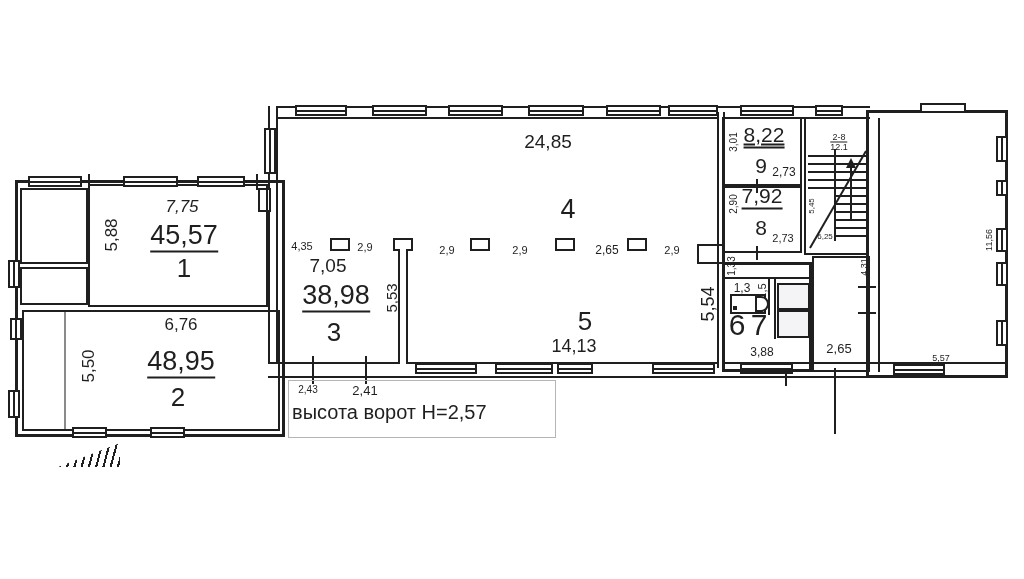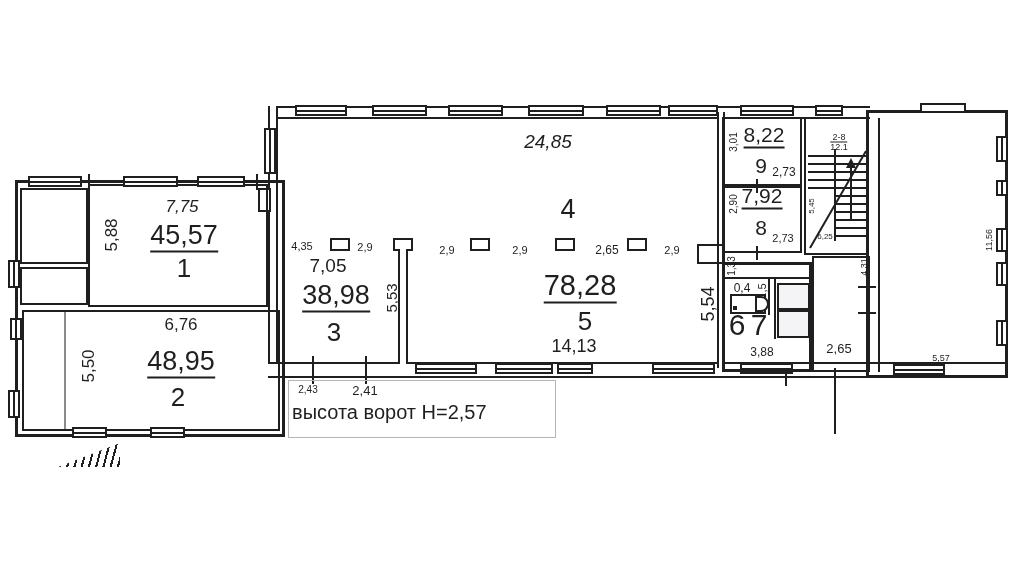--- a/index.html
+++ b/index.html
@@ -139,55 +139,54 @@
 
   <div class="lbl ctr" style="left:181px;top:324px;font-size:17px;">6,76</div>
   <div class="lbl rot" style="left:88px;top:366px;font-size:17px;">5,50</div>
   <div class="lbl ctr area" style="left:181px;top:363px;font-size:27px;">48,95</div>
   <div class="lbl ctr" style="left:178px;top:397px;font-size:26px;">2</div>
 
   <div class="lbl ctr" style="left:328px;top:265px;font-size:19px;">7,05</div>
   <div class="lbl ctr area" style="left:336px;top:297px;font-size:27px;">38,98</div>
   <div class="lbl ctr" style="left:334px;top:332px;font-size:26px;">3</div>
 
-  <div class="lbl ctr" style="left:548px;top:141px;font-size:19px;font-style:italic;">24,85</div>
+  <div class="lbl ctr" style="left:548px;top:141px;font-size:19px;">24,85</div>
   <div class="lbl ctr" style="left:568px;top:209px;font-size:27px;">4</div>
 
-  <div class="lbl ctr area" style="left:580px;top:287px;font-size:29px;">78,28</div>
   <div class="lbl ctr" style="left:585px;top:321px;font-size:26px;">5</div>
   <div class="lbl ctr" style="left:574px;top:346px;font-size:18px;">14,13</div>
   <div class="lbl rot" style="left:708px;top:304px;font-size:18px;">5,54</div>
 
   <div class="lbl ctr" style="left:302px;top:246px;font-size:11px;">4,35</div>
   <div class="lbl ctr" style="left:365px;top:247px;font-size:11px;">2,9</div>
   <div class="lbl ctr" style="left:447px;top:250px;font-size:11px;">2,9</div>
   <div class="lbl ctr" style="left:520px;top:250px;font-size:11px;">2,9</div>
   <div class="lbl ctr" style="left:607px;top:250px;font-size:12px;">2,65</div>
   <div class="lbl ctr" style="left:672px;top:250px;font-size:11px;">2,9</div>
   <div class="lbl rot" style="left:391px;top:298px;font-size:15px;">5,53</div>
 
-  <div class="lbl ctr area" style="left:764px;top:136px;font-size:21px;">8,22</div>
+  <div class="lbl ctr area" style="left:764px;top:136px;font-size:21px;text-decoration:underline;">8,22</div>
   <div class="lbl rot" style="left:734px;top:142px;font-size:10px;">3,01</div>
   <div class="lbl ctr" style="left:761px;top:165px;font-size:21px;">9</div>
   <div class="lbl ctr" style="left:784px;top:172px;font-size:12px;">2,73</div>
 
   <div class="lbl ctr area" style="left:762px;top:197px;font-size:21px;">7,92</div>
   <div class="lbl rot" style="left:734px;top:204px;font-size:10px;">2,90</div>
   <div class="lbl ctr" style="left:761px;top:227px;font-size:21px;">8</div>
   <div class="lbl ctr" style="left:783px;top:238px;font-size:11px;">2,73</div>
 
   <div class="lbl frac" style="left:839px;top:142px;font-size:9px;">
     <span>2-8</span>
     <span>12.1</span>
   </div>
   <div class="lbl rot" style="left:812px;top:206px;font-size:8px;">5,45</div>
   <div class="lbl ctr" style="left:825px;top:237px;font-size:8px;">6,25</div>
 
   <div class="lbl rot" style="left:732px;top:266px;font-size:10px;">1,33</div>
-  <div class="lbl ctr" style="left:742px;top:288px;font-size:12px;">0,4</div>
+  <div class="lbl ctr" style="left:742px;top:288px;font-size:12px;">1,3</div>
   <div class="lbl rot" style="left:762px;top:291px;font-size:11px;">1,5</div>
   <div class="lbl ctr" style="left:737px;top:325px;font-size:30px;">6</div>
   <div class="lbl ctr" style="left:759px;top:325px;font-size:30px;">7</div>
   <div class="lbl ctr" style="left:762px;top:352px;font-size:12px;">3,88</div>
 
   <div class="lbl ctr" style="left:839px;top:348px;font-size:13px;">2,65</div>
   <div class="lbl rot" style="left:864px;top:267px;font-size:9px;">4,31</div>
   <div class="lbl rot" style="left:989px;top:240px;font-size:9px;">11,56</div>
   <div class="lbl ctr" style="left:941px;top:358px;font-size:9px;">5,57</div>
 

